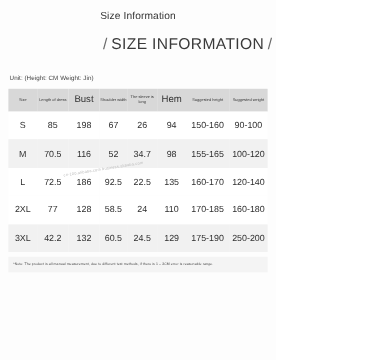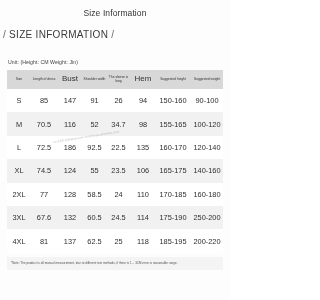--- a/index.html
+++ b/index.html
@@ -23,22 +23,22 @@
   }
   .title {
     text-align: center;
     font-size: 8.5px;
     color: #333333;
     padding-top: 8px;
     letter-spacing: 0.1px;
     font-weight: 400;
   }
   .subtitle {
-    text-align: left;
-    font-size: 10px;
+    text-align: right;
+    font-size: 13px;
     color: #3a3a3a;
     padding-top: 11px;
     letter-spacing: 0.3px;
   }
   .subtitle .slash {
     color: #6a6a6a;
     padding: 0 3px;
   }
   .unit-line {
     font-size: 5.2px;
@@ -159,22 +159,22 @@
           <th class="tiny">The sleeve is long</th>
           <th class="big">Hem</th>
           <th class="tiny">Suggested height</th>
           <th class="tiny">Suggested weight</th>
         </tr>
       </thead>
       <tbody>
         <tr class="odd">
           <td>S</td>
           <td>85</td>
-          <td>147</td>
-          <td>91</td>
+          <td>198</td>
+          <td>67</td>
           <td>26</td>
           <td>94</td>
           <td>150-160</td>
           <td>90-100</td>
         </tr>
         <tr class="even">
           <td>M</td>
           <td>70.5</td>
           <td>116</td>
           <td>52</td>
@@ -186,59 +186,39 @@
         <tr class="odd">
           <td>L</td>
           <td>72.5</td>
           <td>186</td>
           <td>92.5</td>
           <td>22.5</td>
           <td>135</td>
           <td>160-170</td>
           <td>120-140</td>
         </tr>
-        <tr class="even">
-          <td>XL</td>
-          <td>74.5</td>
-          <td>124</td>
-          <td>55</td>
-          <td>23.5</td>
-          <td>106</td>
-          <td>165-175</td>
-          <td>140-160</td>
-        </tr>
         <tr class="odd">
           <td>2XL</td>
           <td>77</td>
           <td>128</td>
           <td>58.5</td>
           <td>24</td>
           <td>110</td>
           <td>170-185</td>
           <td>160-180</td>
         </tr>
         <tr class="even">
           <td>3XL</td>
-          <td>67.6</td>
+          <td>42.2</td>
           <td>132</td>
           <td>60.5</td>
           <td>24.5</td>
-          <td>114</td>
+          <td>129</td>
           <td>175-190</td>
           <td>250-200</td>
-        </tr>
-        <tr class="odd">
-          <td>4XL</td>
-          <td>81</td>
-          <td>137</td>
-          <td>62.5</td>
-          <td>25</td>
-          <td>118</td>
-          <td>185-195</td>
-          <td>200-220</td>
         </tr>
       </tbody>
     </table>
     <div class="watermark">cn-100.alibaba.com  business.alibaba.com</div>
   </div>
 
   <div class="footnote-band">
     <div class="footnote">*Note: The product is all manual measurement, due to different test methods, if there is 1 – 3CM error is reasonable range.</div>
   </div>
 

